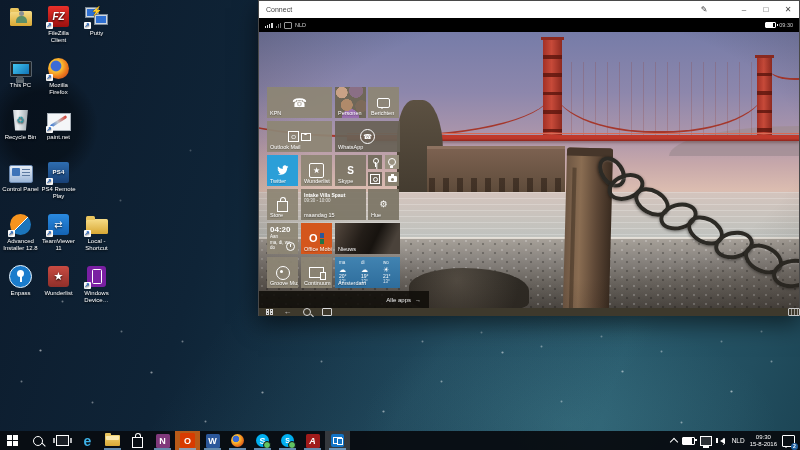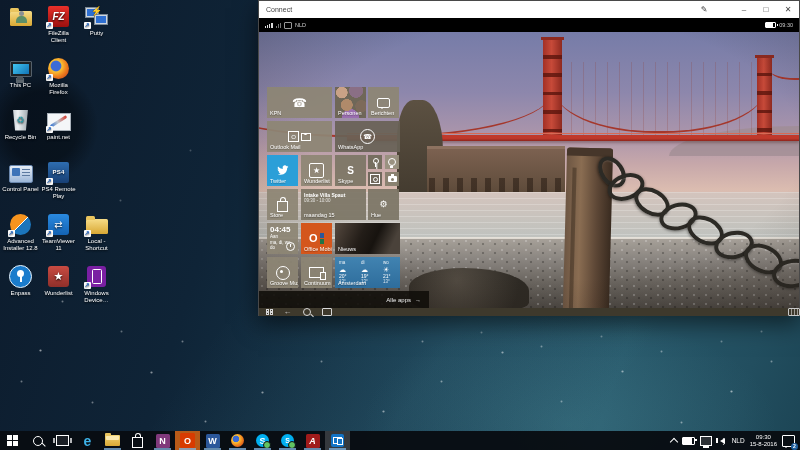--- a/index.html
+++ b/index.html
@@ -526,21 +526,21 @@
             <span class="tl">maandag 15</span>
           </div>
           <div class="tile t-hue" style="left: 109px; top: 157px; width: 31px; height: 31px;">
             <span class="tic">
               <span class="gear">⚙</span>
             </span>
             <span class="tl">Hue</span>
           </div>
           <div class="tile t-alarms" style="left: 8px; top: 191px; width: 31px; height: 31px;">
             <div class="alarm-tile">
-              <div class="alarm-time">04:45</div>
+              <div class="alarm-time">04:20</div>
               <div class="alarm-clese">Aan</div>
               <div class="alarm-clese">ma, di, wo, do</div>
             </div>
             <span class="aclk"></span>
           </div>
           <div class="tile t-office" style="left: 42px; top: 191px; width: 31px; height: 31px;">
             <span class="tic">
               <span class="offc">
                 <span class="offo">O</span>
                 <span class="offsq">

